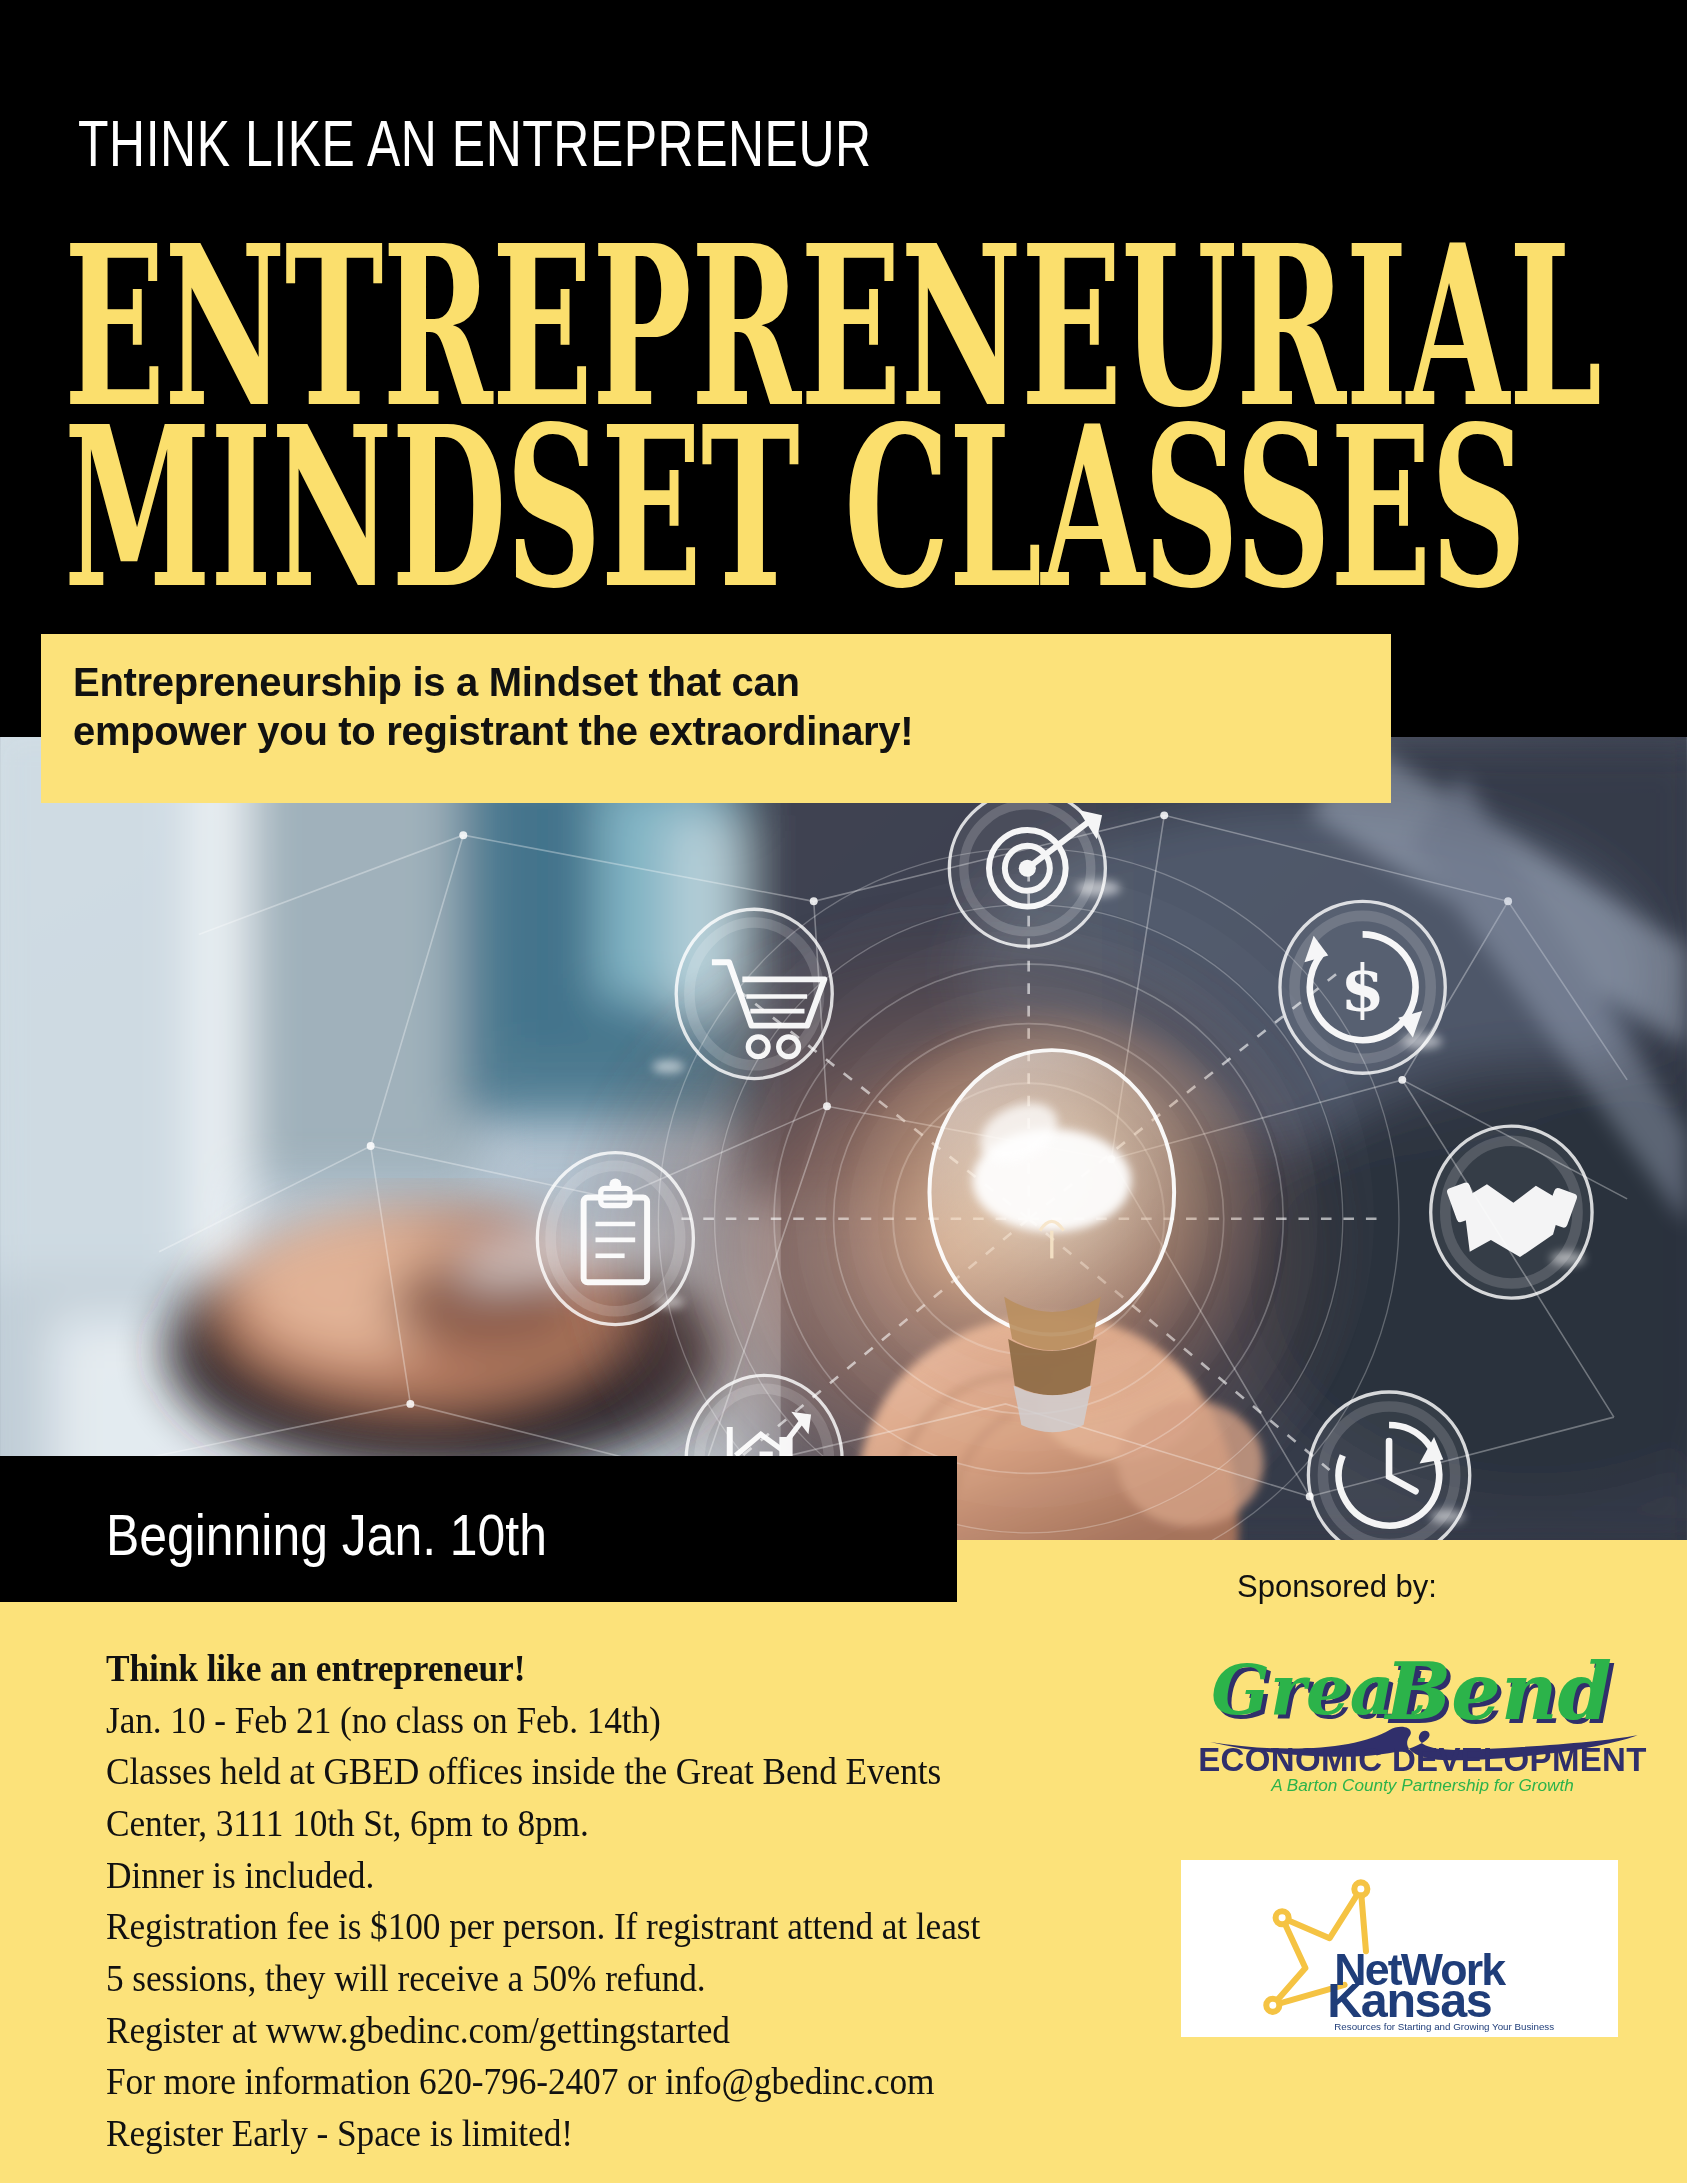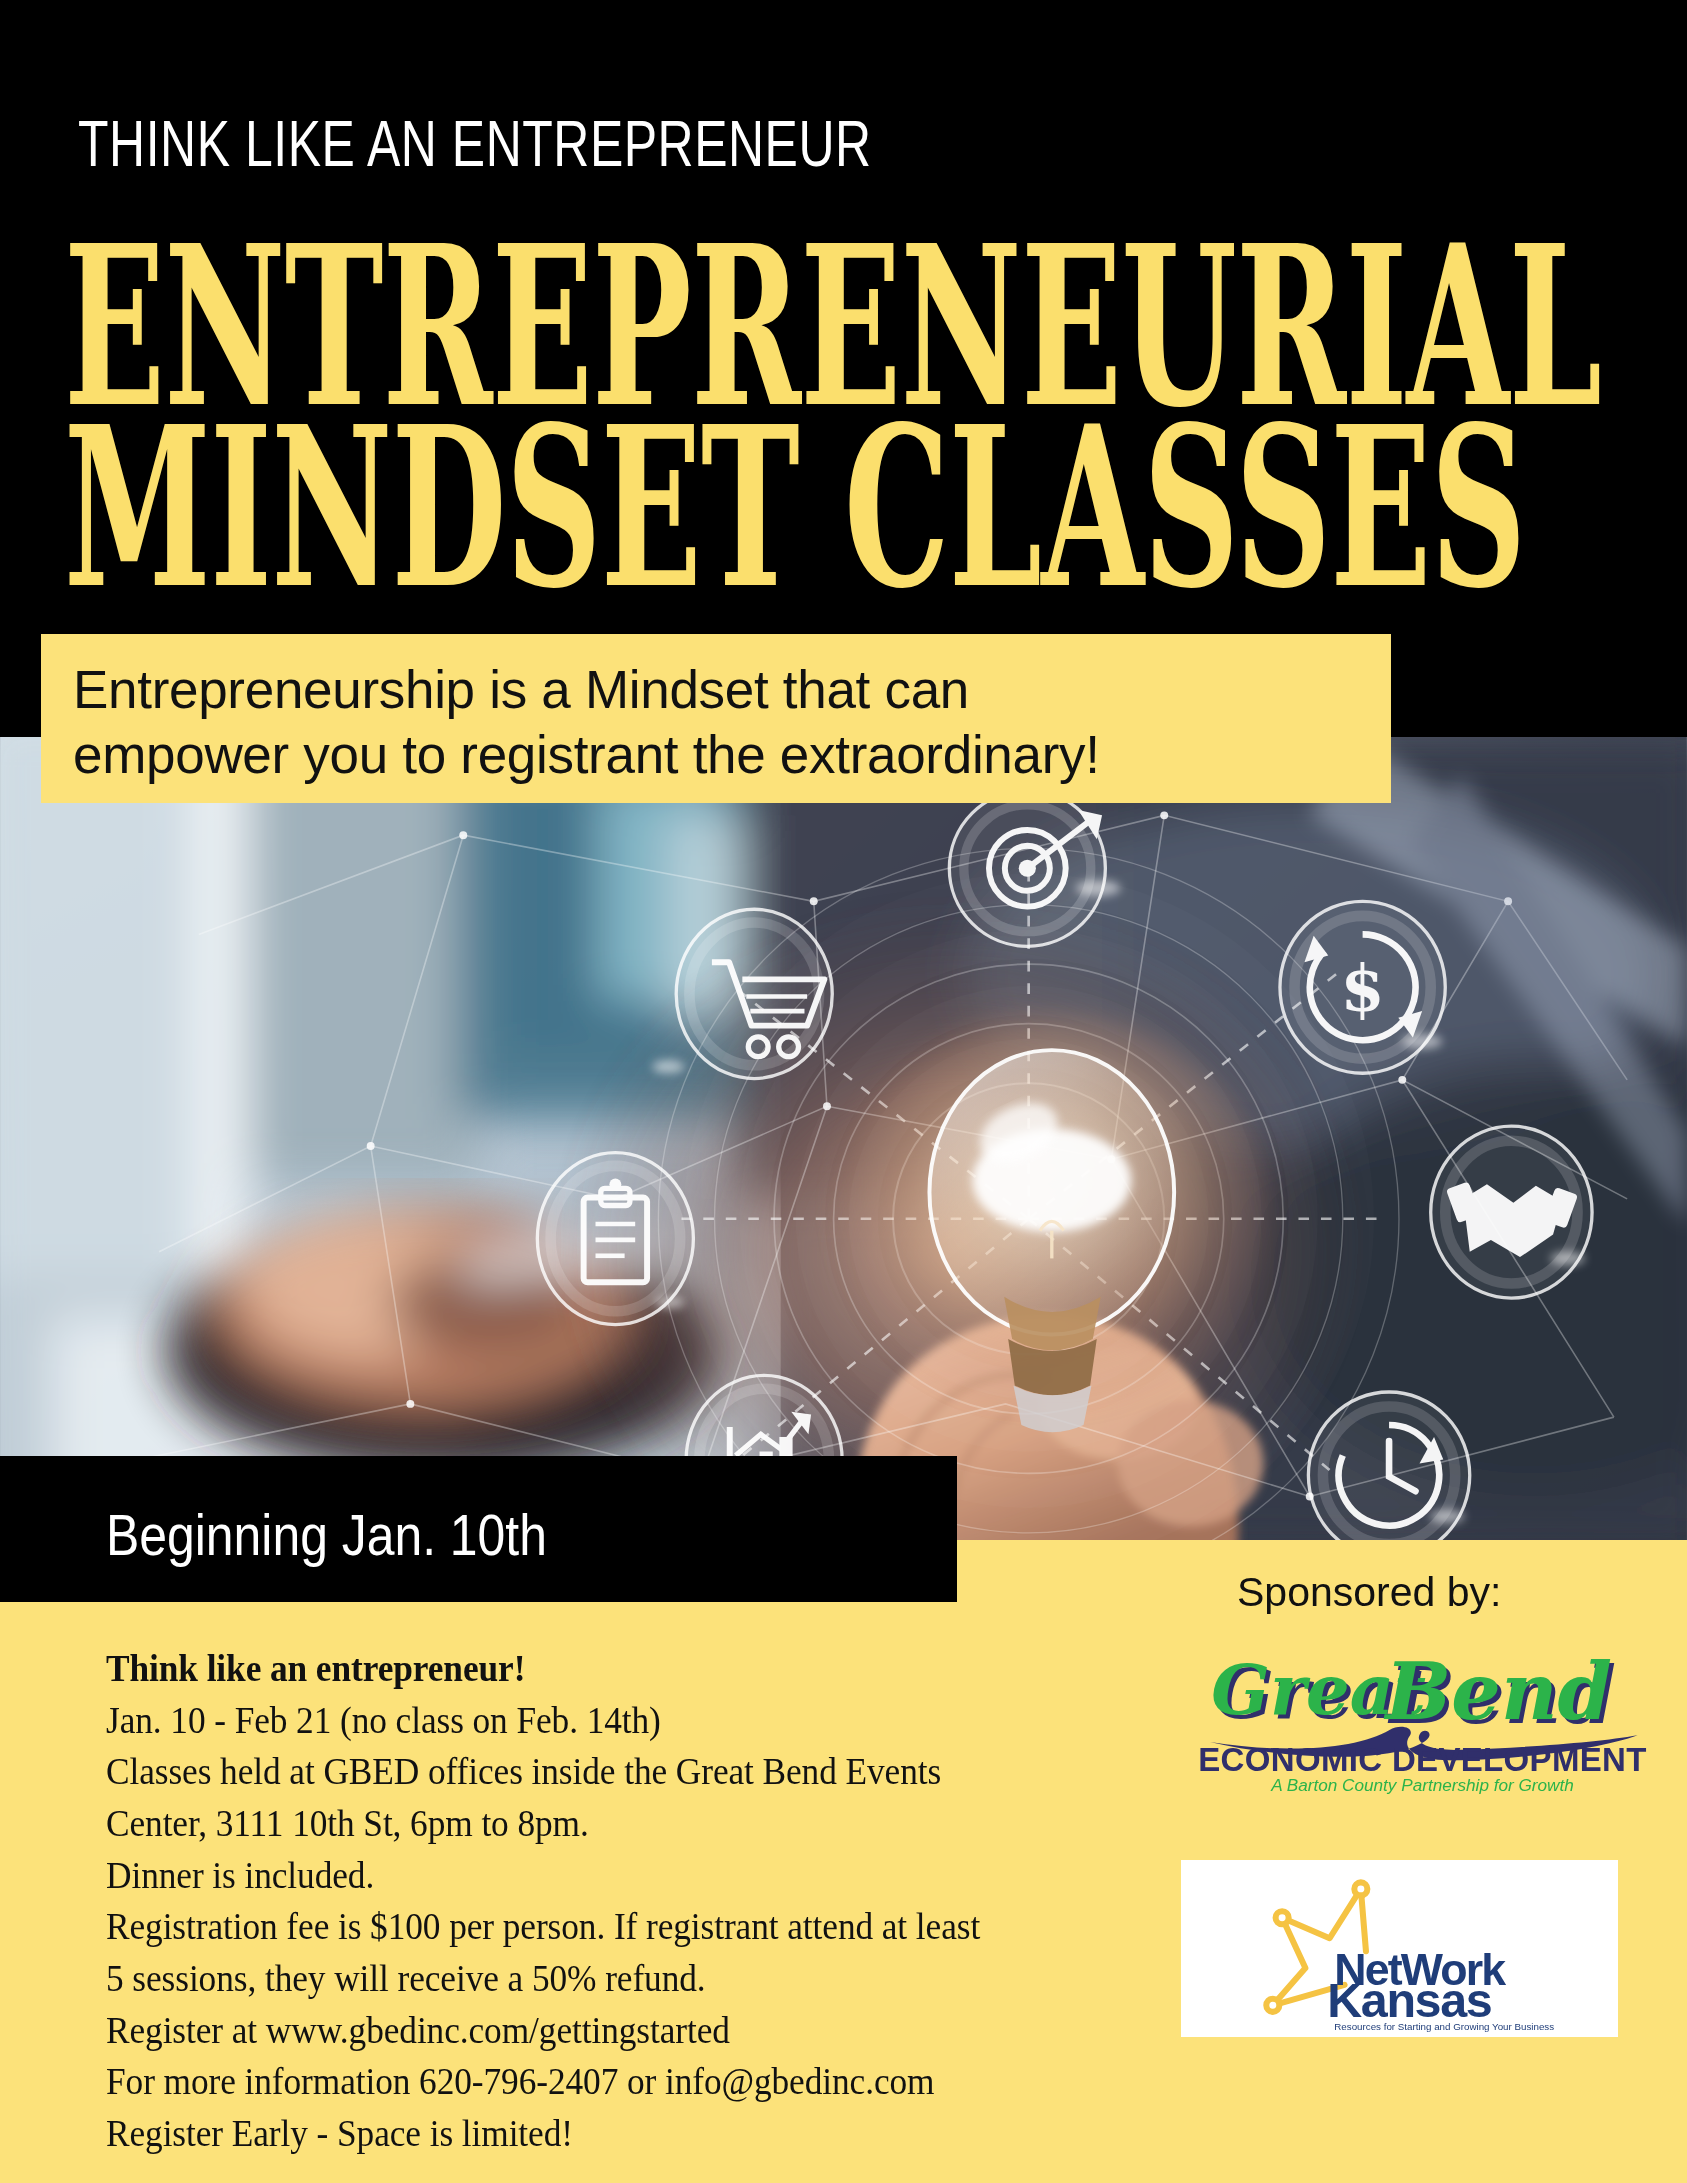--- a/index.html
+++ b/index.html
@@ -74,22 +74,22 @@
     height: 169px;
     background: #FCE27A;
     z-index: 14;
     box-sizing: border-box;
     padding: 24px 0 0 32px;
   }
   .subtitle-banner .sub-line {
     display: block;
     color: #111111;
     font-family: "Liberation Sans", sans-serif;
-    font-size: 53px;
-    font-weight: 400;
+    font-size: 40px;
+    font-weight: 700;
     line-height: 1.22;
     letter-spacing: -0.3px;
     white-space: nowrap;
   }
 
   
   .photo {
     position: absolute;
     left: 0;
     top: 736px;
@@ -145,21 +145,21 @@
     background: #FCE27A;
     z-index: 18;
   }
 
   .sponsored-by {
     position: absolute;
     left: 1237px;
     top: 1569px;
     color: #111111;
     font-family: "Liberation Sans", sans-serif;
-    font-size: 41px;
+    font-size: 31px;
     font-weight: 400;
     white-space: nowrap;
     z-index: 26;
   }
 
   
   .details {
     position: absolute;
     left: 106px;
     top: 1643px;

